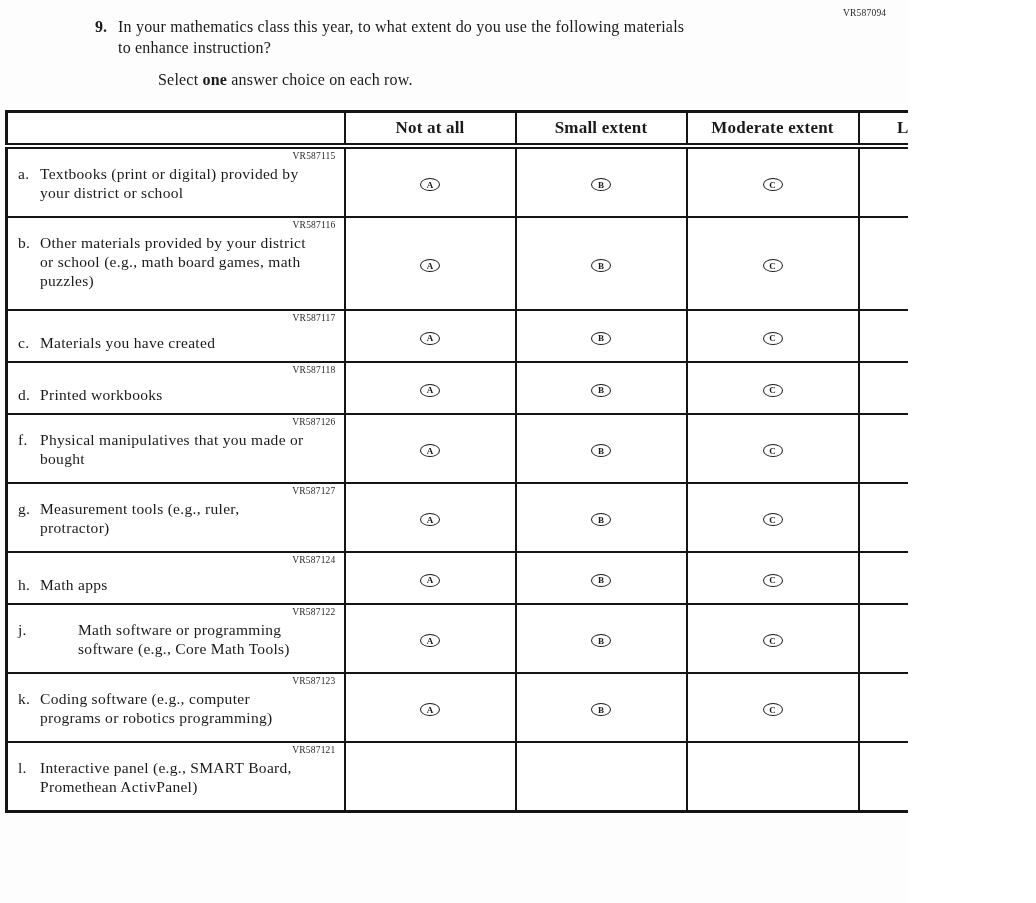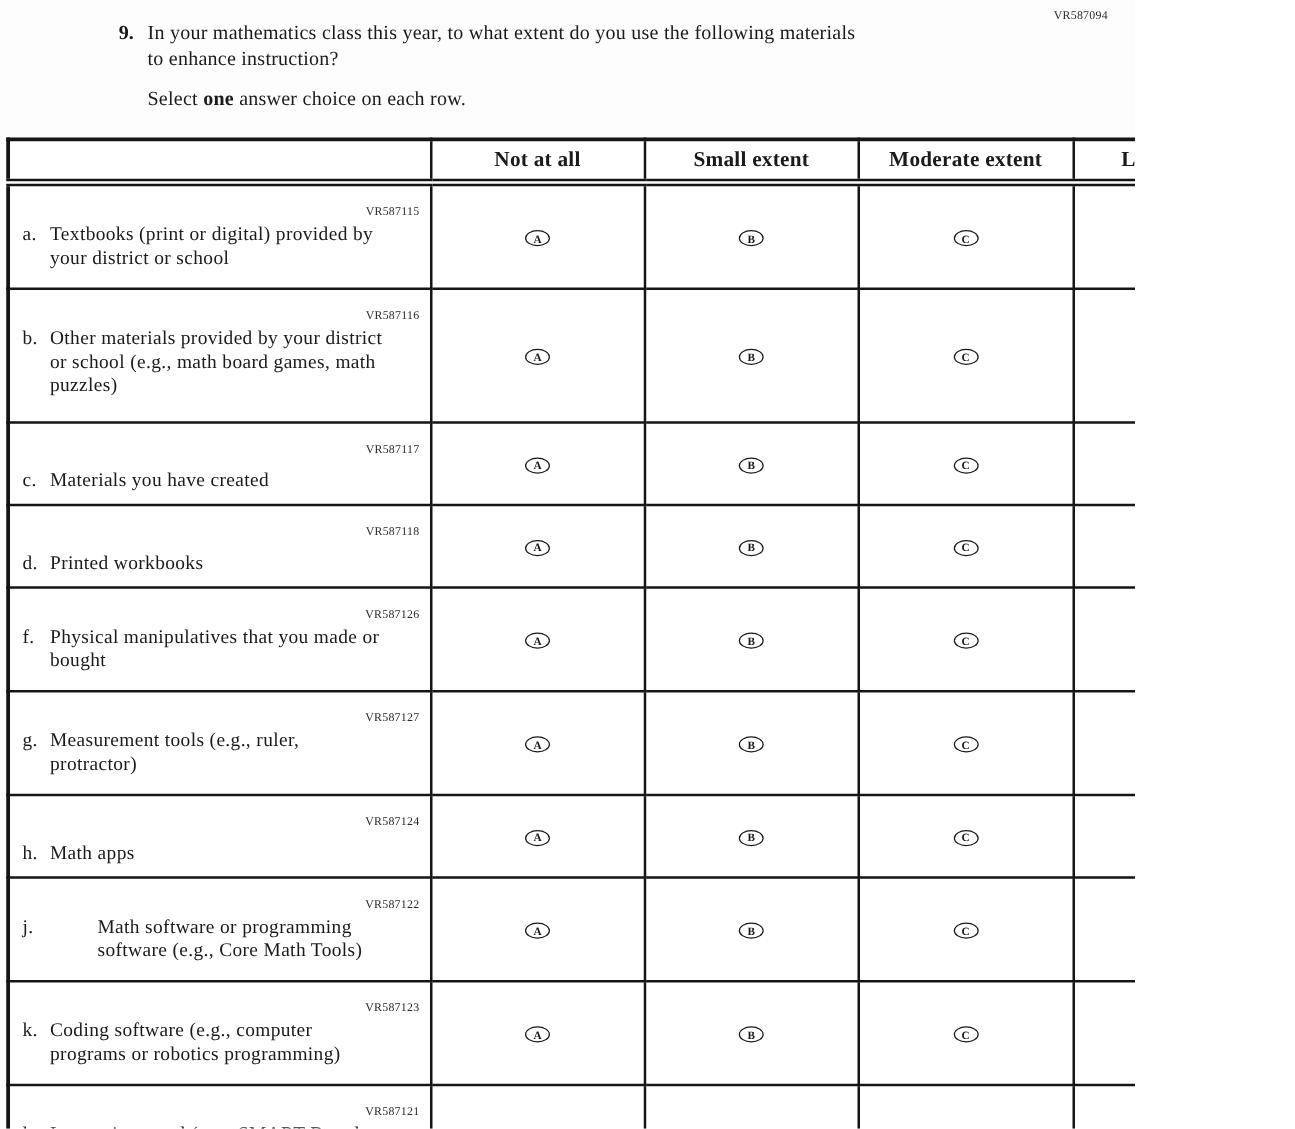--- a/index.html
+++ b/index.html
@@ -8,35 +8,35 @@
     font-family:"Liberation Serif", serif; color:#1a1a1a; overflow:hidden;
   }
   .top-vr {
     position:absolute; top:8px; left:843px;
     font-size:9.5px; color:#2a2a2a; letter-spacing:0.2px;
   }
   .question-block { position:absolute; top:16px; left:95px; display:flex; }
   .qnum { font-weight:bold; width:23px; flex:none; font-size:16px; line-height:21px; }
   .qbody { font-size:16px; line-height:21px; letter-spacing:0.2px; }
   .qline { display:block; }
-  .instruction { margin-top:11px; letter-spacing:0.2px; }
+  .instruction { margin-top:11px; letter-spacing:0.2px;margin-left:40px; }
   .instruction .bold-one { font-weight:bold; }
 
   table.survey {
     position:absolute; top:110px; left:5px;
     border-collapse:collapse; table-layout:fixed; width:1024px;
     background:#fff;
   }
   table.survey th, table.survey td { border:2px solid #151515; }
   table.survey { border:3px solid #151515; }
   th.col-head {
     font-size:17px; font-weight:bold; height:28px; text-align:center;
     letter-spacing:0.2px; border-bottom:6px double #151515 !important;
   }
-  td.item-cell { vertical-align:top; padding:16px 6px 3px 10px; }
+  td.item-cell { vertical-align:top; padding:2px 6px 3px 10px; }
   .vr {
     text-align:right; font-size:9.5px; line-height:11px; color:#2a2a2a;
     letter-spacing:0.2px; padding-right:2px;
   }
   .item-label { display:flex; font-size:15.5px; line-height:19px; letter-spacing:0.3px; margin-top:2px; }
   .r1 .item-label { margin-top:9px; }
   .item-letter { width:22px; flex:none; }
   .item-text { max-width:272px; }
   .narrow .item-text { max-width:235px;margin-left:38px; }
   tr.r1 td { height:45px; }

